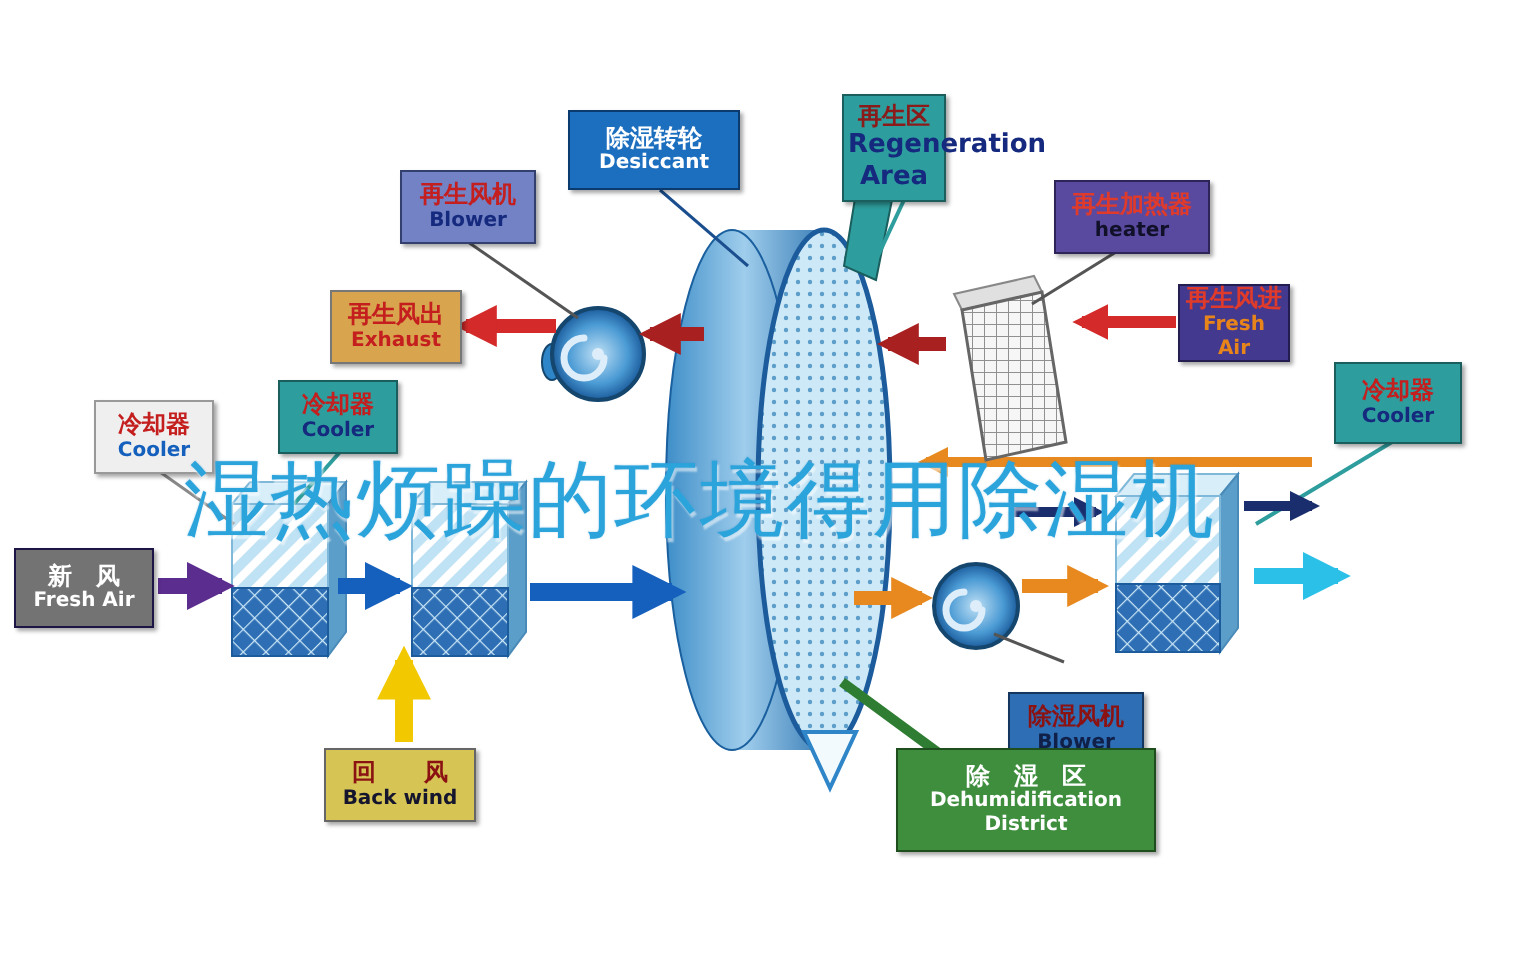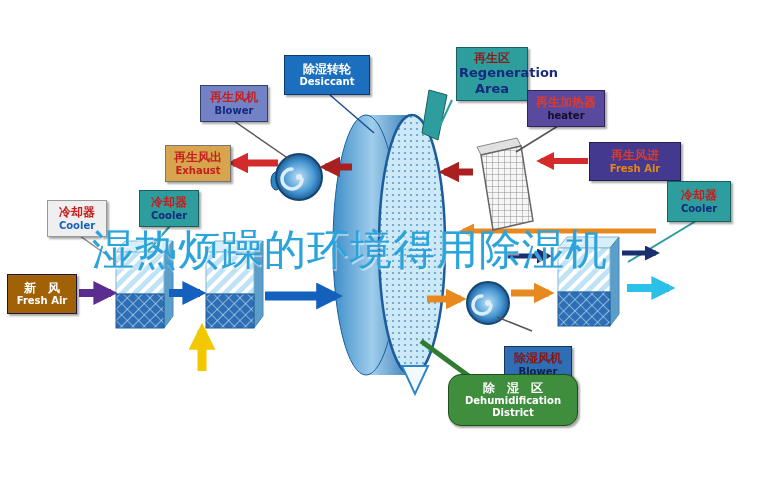--- a/index.html
+++ b/index.html
@@ -9,45 +9,45 @@
   svg.diagram { position:absolute; left:0; top:0; z-index:1; }
 
   .lb { position:absolute; z-index:20; border:1px solid #444; text-align:center;
         padding:2px 2px; display:flex; flex-direction:column; justify-content:center;
         line-height:1.22; box-shadow:1.5px 1.5px 2px rgba(0,0,0,.35); }
   .lb .zh { font-weight:bold; font-size:12px; white-space:nowrap; }
   .lb .en { font-weight:bold; font-size:10px; }
 
   .lb-desiccant       { left:284px; top:55px;  width:86px;  height:40px; background:#1C6FBF; border-color:#0A3A6E; }
   .lb-desiccant .zh, .lb-desiccant .en { color:#fff; }
-  .lb-regen-area      { left:421px; top:47px;  width:72px;  height:54px; background:#2E9D9D; border-color:#1A5E5E;margin-left:35px; }
+  .lb-regen-area      { left:421px; top:47px;  width:52px;  height:54px; background:#2E9D9D; border-color:#1A5E5E; }
   .lb-regen-area .zh  { color:#8B1A1A; } .lb-regen-area .en { color:#15297E; font-size:13px; }
   .lb-regen-blower    { left:200px; top:85px;  width:68px;  height:37px; background:#7282C4; border-color:#33406E; }
   .lb-regen-blower .zh{ color:#C41E1E; } .lb-regen-blower .en { color:#15297E; }
   .lb-regen-heater    { left:527px; top:90px;  width:78px;  height:37px; background:#5A4A9F; border-color:#2E2458; }
   .lb-regen-heater .zh{ color:#E03A2A; } .lb-regen-heater .en { color:#101028; }
   .lb-exhaust         { left:165px; top:145px; width:66px;  height:37px; background:#D9A44E; border-color:#777; }
   .lb-exhaust .zh, .lb-exhaust .en { color:#C41E1E; }
-  .lb-regen-fresh     { left:589px; top:142px; width:92px;  height:39px; background:#43398F; border-color:#241E50; }
+  .lb-regen-fresh     { left:589px; top:142px; width:56px;  height:39px; background:#43398F; border-color:#241E50; }
   .lb-regen-fresh .zh { color:#E03A2A; } .lb-regen-fresh .en { color:#E8851A; }
   .lb-cooler-li       { left:139px; top:190px; width:60px;  height:37px; background:#2E9D9D; border-color:#1A5E5E; }
   .lb-cooler-li .zh   { color:#C41E1E; } .lb-cooler-li .en { color:#15297E; }
   .lb-cooler-lo       { left:47px;  top:200px; width:60px;  height:37px; background:#EFEFEF; border-color:#999; }
   .lb-cooler-lo .zh   { color:#C41E1E; } .lb-cooler-lo .en { color:#1560BD; }
   .lb-cooler-r        { left:667px; top:181px; width:64px;  height:41px; background:#2E9D9D; border-color:#1A5E5E; }
   .lb-cooler-r .zh    { color:#C41E1E; } .lb-cooler-r .en { color:#15297E; }
-  .lb-fresh-air       { left:7px;   top:274px; width:70px;  height:40px; background:#a16207; border-color:#1C1545; }
+  .lb-fresh-air       { left:7px;   top:274px; width:70px;  height:40px; background:#737373; border-color:#1C1545; }
   .lb-fresh-air .zh, .lb-fresh-air .en { color:#fff; }
   .lb-air-supply      { left:675px; top:257px; width:76px;  height:42px; background:#E9C84E; border-color:#888; }
   .lb-air-supply .zh  { color:#C41E1E; } .lb-air-supply .en { color:#15297E; }
   .lb-back-wind       { left:162px; top:374px; width:76px;  height:37px; background:#D6C554; border-color:#666; }
   .lb-back-wind .zh   { color:#8B1212; } .lb-back-wind .en { color:#15152E; }
   .lb-dehumid-blower  { left:504px; top:346px; width:68px;  height:37px; background:#2E6EB5; border-color:#14365E; }
   .lb-dehumid-blower .zh { color:#8B1212; } .lb-dehumid-blower .en { color:#102048; }
-  .lb-dehumid-district{ left:448px; top:374px; width:130px; height:52px; background:#3E8E3E; border-color:#1E4E1E;border-radius:13px; }
+  .lb-dehumid-district{ left:448px; top:374px; width:130px; height:52px; background:#3E8E3E; border-color:#1E4E1E; }
   .lb-dehumid-district .zh, .lb-dehumid-district .en { color:#fff; }
 
   .watermark { position:absolute; left:92px; top:222px; z-index:50; white-space:nowrap;
                font-size:42px; font-weight:normal; letter-spacing:1px; color:#2BA4DC;
                text-shadow:1px 2px 1px rgba(255,255,255,.55), 0 0 1px rgba(30,140,200,.5); }
 </style>
 </head>
 <body>
 
 <div class="stage">
@@ -218,20 +218,24 @@
     <div class="en">Cooler</div>
   </div>
   <div class="lb lb-cooler-r">
     <div class="zh">冷却器</div>
     <div class="en">Cooler</div>
   </div>
   <div class="lb lb-fresh-air">
     <div class="zh">新　风</div>
     <div class="en">Fresh Air</div>
   </div>
+  <div class="lb lb-back-wind">
+    <div class="zh">回　　风</div>
+    <div class="en">Back wind</div>
+  </div>
   <div class="lb lb-dehumid-blower">
     <div class="zh">除湿风机</div>
     <div class="en">Blower</div>
   </div>
   <div class="lb lb-dehumid-district">
     <div class="zh">除　湿　区</div>
     <div class="en">Dehumidification District</div>
   </div>
 
   <div class="watermark">湿热烦躁的环境得用除湿机</div>

